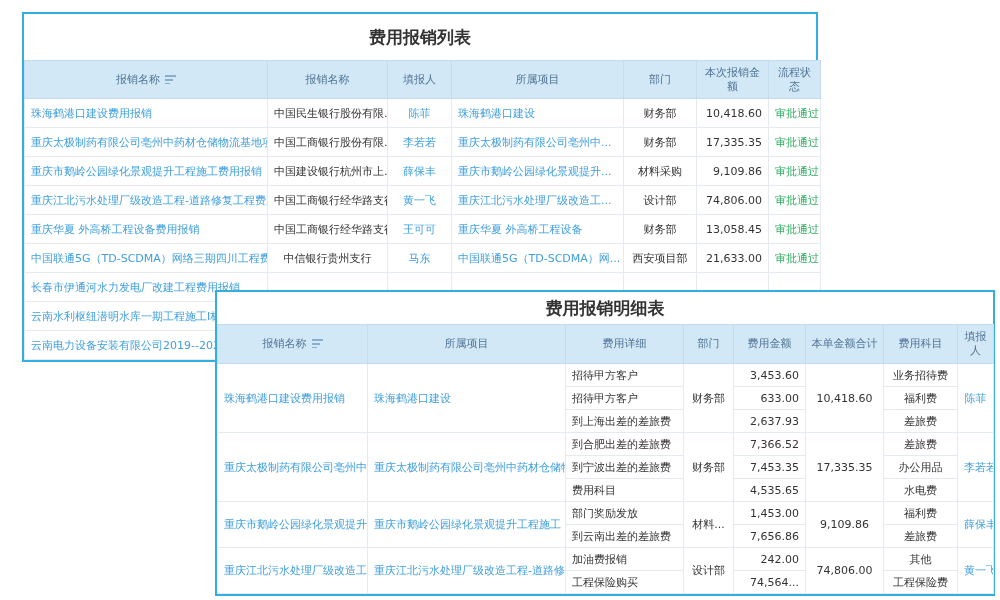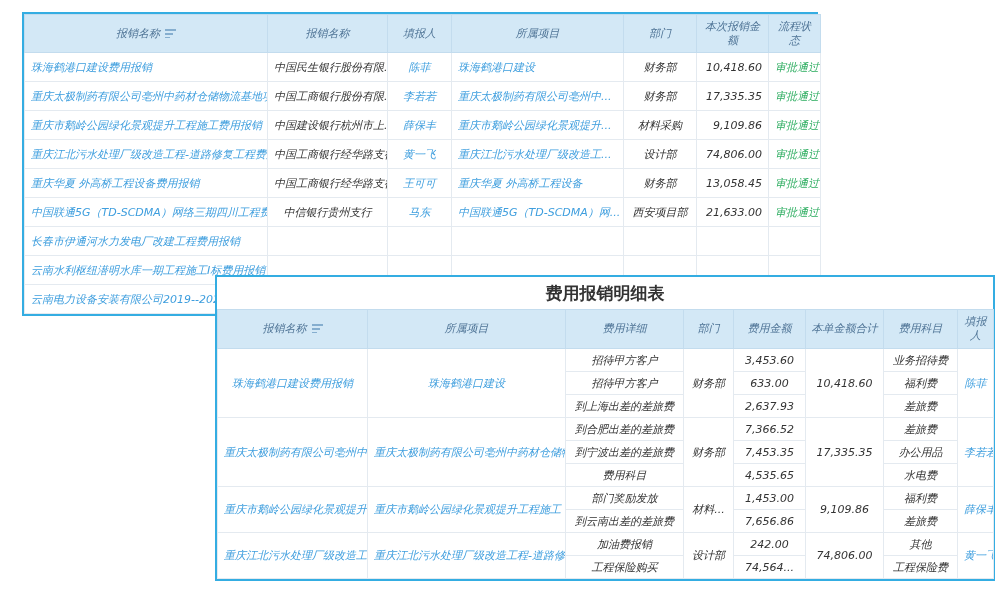--- a/index.html
+++ b/index.html
@@ -1,43 +1,44 @@
 <!DOCTYPE html>
 <html><head>
 <meta charset="utf-8">
 <style>
   html,body{margin:0;padding:0;width:1000px;height:600px;background:#fff;overflow:hidden;
     font-family:"DejaVu Sans","Liberation Sans",sans-serif;}
   .panel{position:absolute;background:#fff;border:2px solid #34ade2;box-sizing:border-box;}
   #list-panel{left:22px;top:12px;width:796px;z-index:1;}
-  #detail-panel{left:215px;top:275px;width:780px;z-index:2;}
+  #detail-panel{left:215px;top:290px;width:780px;z-index:2;}
   .panel-title{text-align:center;font-weight:bold;color:#333;}
   #list-panel .panel-title{height:46px;line-height:46px;font-size:17px;}
   #detail-panel .panel-title{height:32px;line-height:33px;font-size:17px;}
-  table{border-collapse:collapse;table-layout:fixed;width:100%;font-style:italic;}
+  table{border-collapse:collapse;table-layout:fixed;width:100%;}
   th{background:#d3e8f6;color:#4f7496;font-weight:normal;font-size:11px;line-height:1.25;
      border:1px solid #c3dcee;padding:2px 4px;white-space:normal;overflow:hidden;}
   #list-panel th{height:33px;}
   #detail-panel th{height:34px;}
   td{font-size:11px;color:#333;border:1px solid #e4eaf0;overflow:hidden;white-space:nowrap;
      padding:0 6px;background:#fff;}
   #list-panel td{height:28px;}
-  #detail-panel td{height:22px;text-align:center;}
+  #detail-panel td{height:22px;}
   .link{color:#3e9ede;}
   .grn{color:#2fae62;}
   .l{text-align:left}.c{text-align:center}.r{text-align:right}
   .sort-icon{display:inline-block;width:11px;height:10px;margin-left:5px;vertical-align:-1px;
     background-image:linear-gradient(#85aecf,#85aecf),linear-gradient(#85aecf,#85aecf),linear-gradient(#85aecf,#85aecf);
     background-size:11px 2px,8px 2px,5px 2px;
     background-position:0 1px,0 5px,0 9px;background-repeat:no-repeat;}
 </style>
 </head>
 <body>
 
 <div class="panel" id="list-panel">
+  <div class="panel-title">费用报销列表</div>
   <table>
     <colgroup>
       <col style="width:243px">
         <col style="width:120px">
         <col style="width:64px">
       <col style="width:172px">
         <col style="width:73px">
         <col style="width:72px">
         <col style="width:52px">
     </colgroup>

